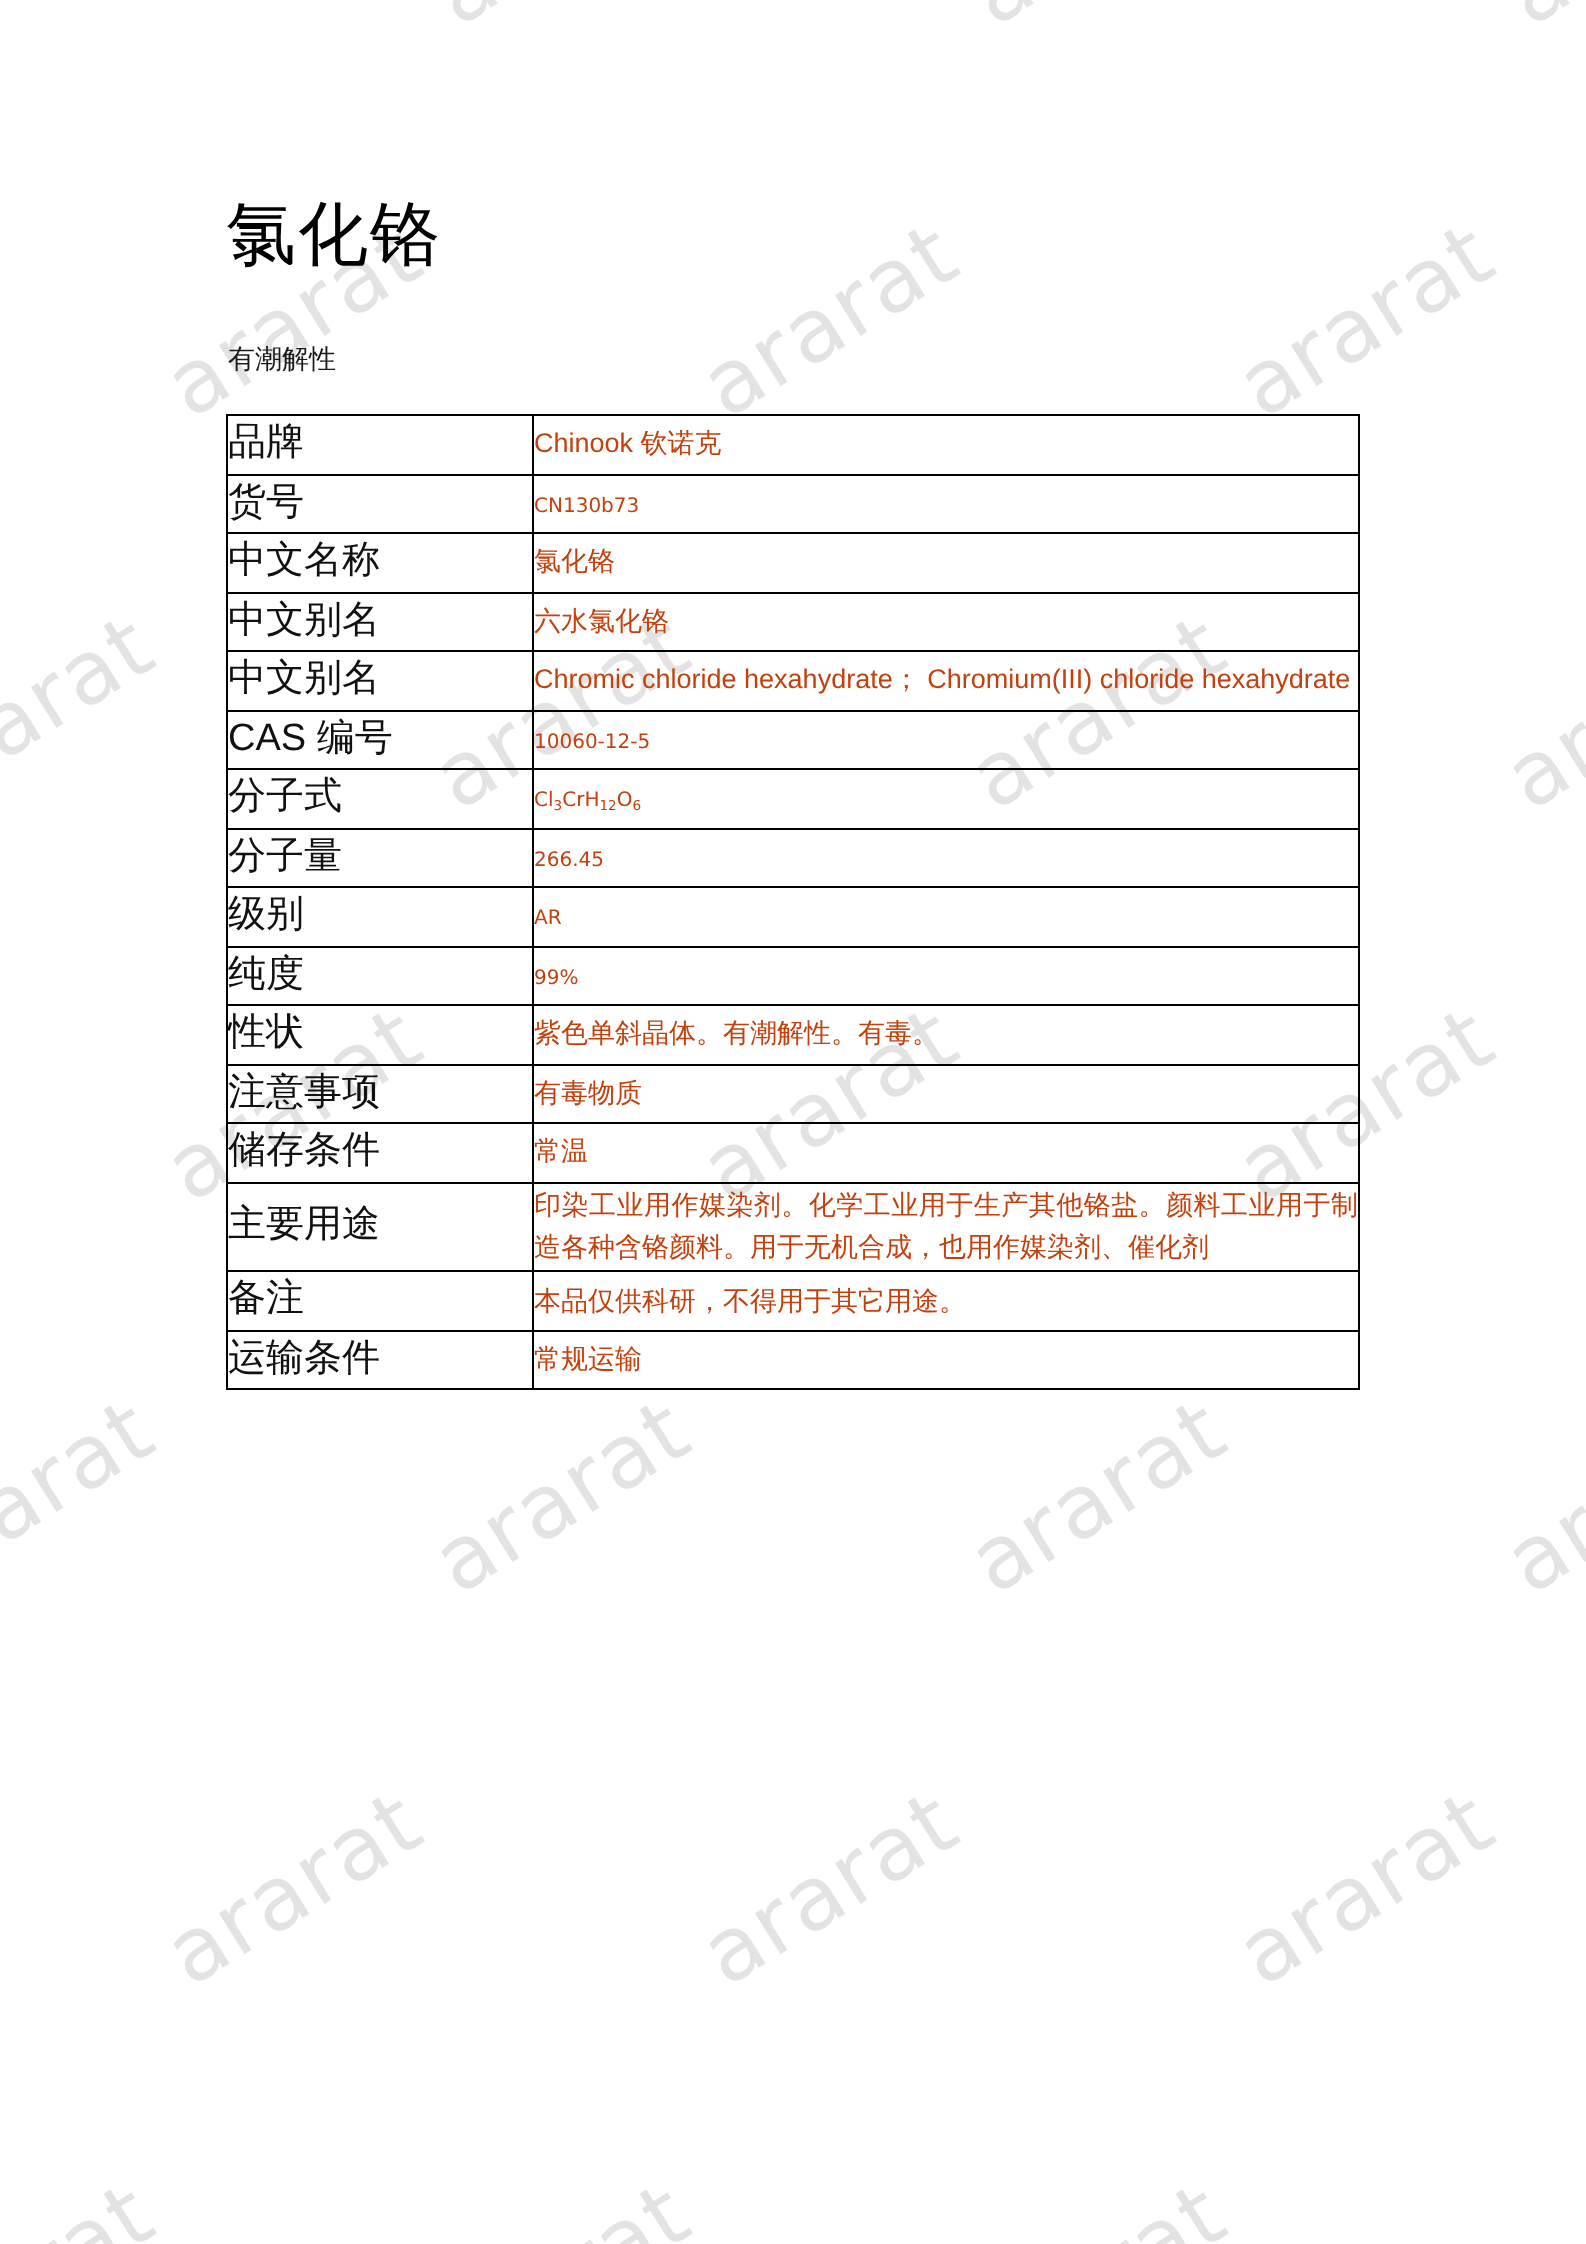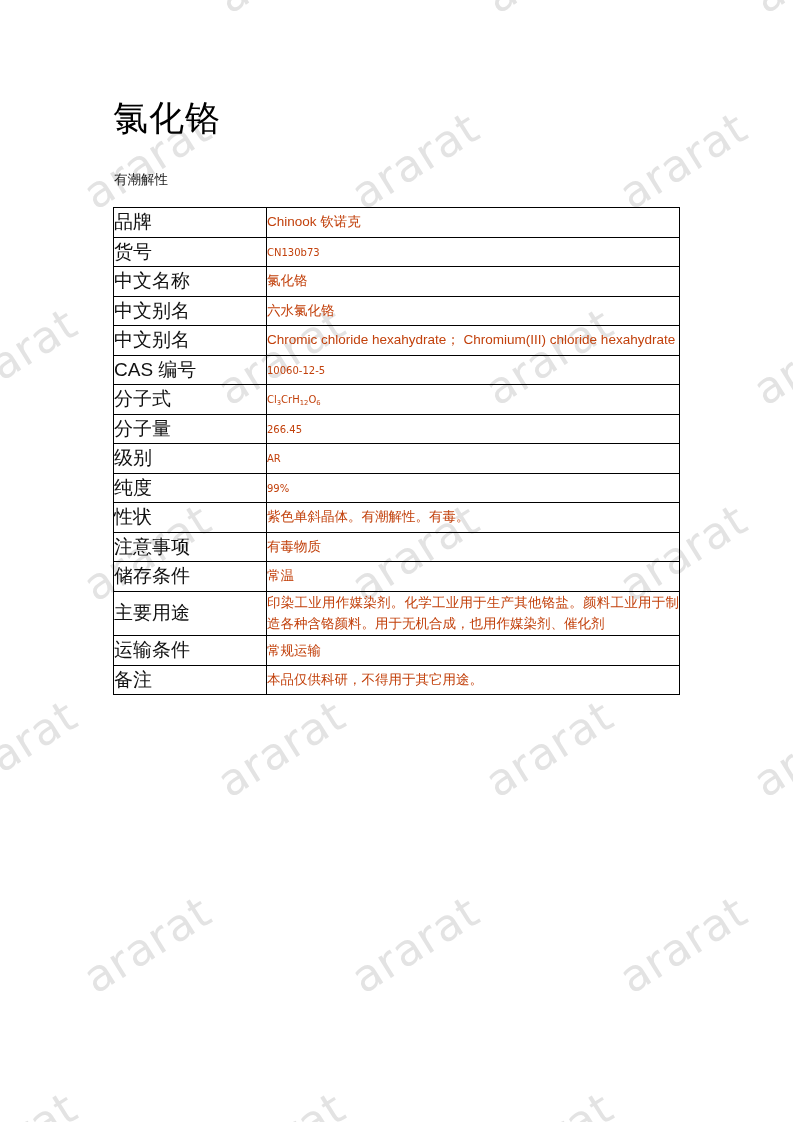--- a/index.html
+++ b/index.html
@@ -202,24 +202,24 @@
           </tr>
           <tr>
             <td class="k">储存条件</td>
             <td class="v">常温</td>
           </tr>
           <tr>
             <td class="k">主要用途</td>
             <td class="v justify tall">印染工业用作媒染剂。化学工业用于生产其他铬盐。颜料工业用于制造各种含铬颜料。用于无机合成，也用作媒染剂、催化剂</td>
           </tr>
           <tr>
+            <td class="k">备注</td>
+            <td class="v">本品仅供科研，不得用于其它用途。</td>
+          </tr>
+          <tr>
             <td class="k">运输条件</td>
             <td class="v">常规运输</td>
           </tr>
-          <tr>
-            <td class="k">备注</td>
-            <td class="v">本品仅供科研，不得用于其它用途。</td>
-          </tr>
         </tbody>
     </table>
 
   </div>
 </div>
 
 </body></html>

